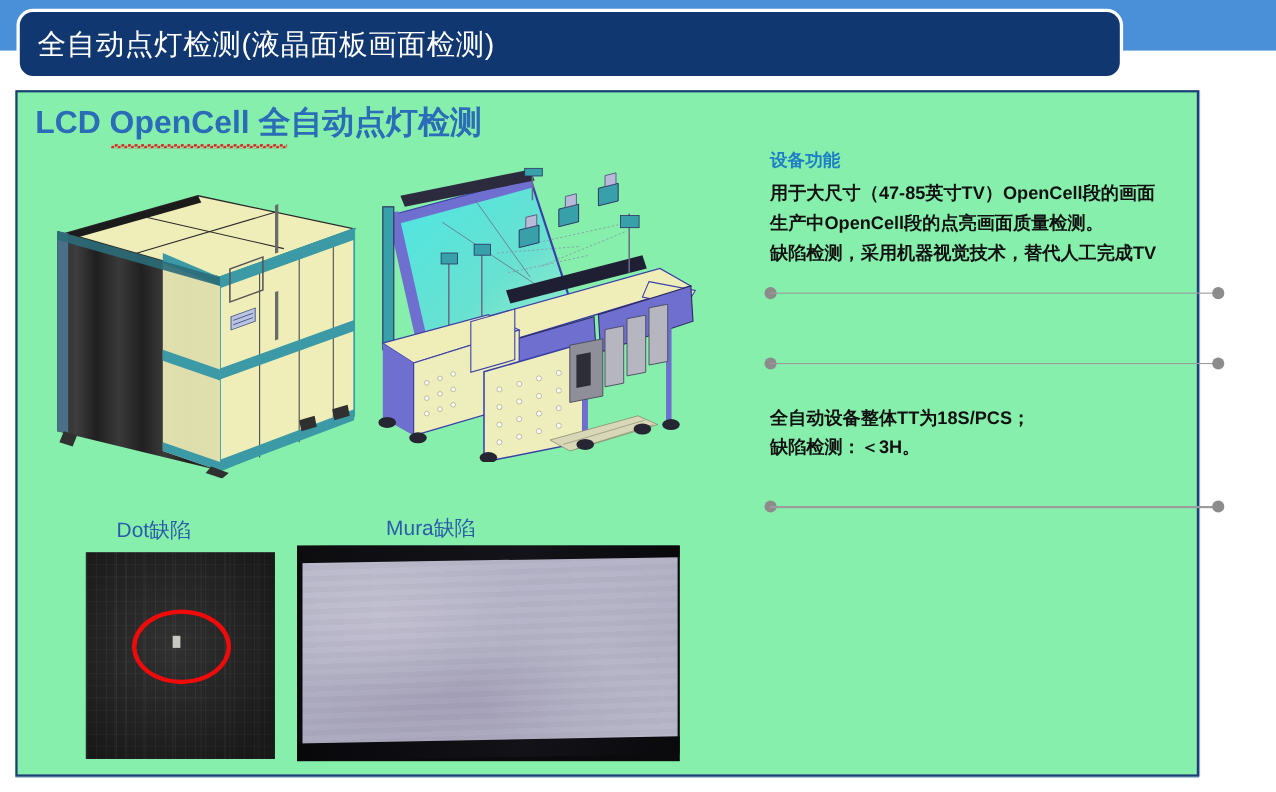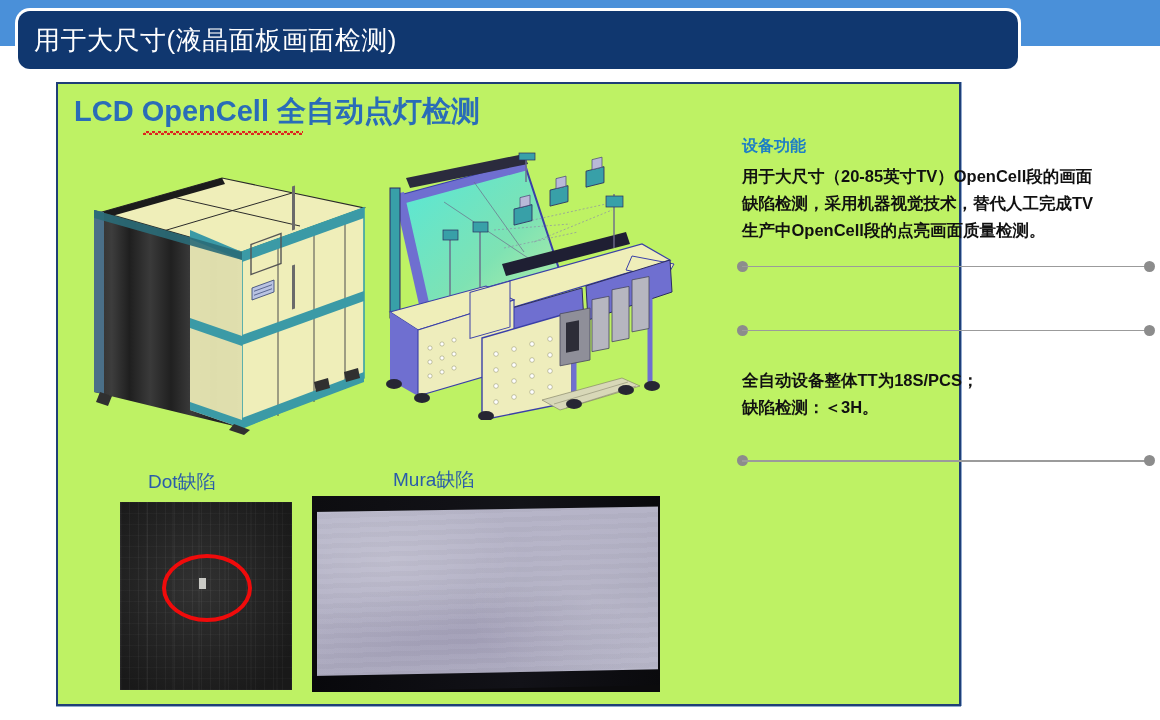--- a/index.html
+++ b/index.html
@@ -18,24 +18,23 @@
     box-shadow:0 0 0 3px #ffffff;
     display:flex;align-items:center;
   }
   .header-title{
     color:#ffffff;font-size:26px;font-weight:400;letter-spacing:.5px;
     padding-left:16px;white-space:nowrap;
   }
 
   
   .frame{
-    position:absolute;left:14px;top:82px;width:905px;height:624px;
-    border:2px solid #1f3f77;background:#bef264;box-sizing:border-box;
+    position:absolute;left:14px;top:82px;width:1076px;height:624px;
+    border:2px solid #1f3f77;background:#86efac;box-sizing:border-box;
     box-shadow:0 1px 0 0 #8fa8cc, 1px 0 0 0 #8fa8cc;
-    margin-left:42px;
   }
 
   
   .lcd-heading{
     position:absolute;left:16px;top:8px;
     font-size:29px;font-weight:bold;color:#2a6cb8;letter-spacing:0px;
     white-space:nowrap;
   }
   .squiggle{
     position:absolute;left:85px;top:47px;width:160px;height:4px;
@@ -127,21 +126,21 @@
   .sp1{height:36px;}
   .sp2{height:30px;}
 </style>
 </head>
 <body>
 
 <div class="slide">
 
   <div class="header-band"></div>
   <div class="header-box">
-    <div class="header-title">用于大尺寸(液晶面板画面检测)</div>
+    <div class="header-title">全自动点灯检测(液晶面板画面检测)</div>
   </div>
 
   <div class="frame">
 
     <div class="lcd-heading">LCD OpenCell 全自动点灯检测</div>
     <div class="squiggle"></div>
 
     <div class="illus-wrap">
 
       <svg class="illus" style="left:8px;top:14px;" width="300" height="275" viewBox="0 0 300 275">
@@ -337,23 +336,23 @@
       </div>
       <div class="tilt-top"></div>
       <div class="tilt-bot"></div>
     </div>
 
     <div class="info">
 
       <div class="block">
         <div class="b-title">设备功能</div>
         <div class="b-body">
-          <span class="ln">用于大尺寸（20-85英寸TV）OpenCell段的画面</span>
+          <span class="ln">用于大尺寸（47-85英寸TV）OpenCell段的画面</span>
+          <span class="ln">生产中OpenCell段的点亮画面质量检测。</span>
           <span class="ln">缺陷检测，采用机器视觉技术，替代人工完成TV</span>
-          <span class="ln">生产中OpenCell段的点亮画面质量检测。</span>
         </div>
       </div>
       <div class="divider">
         <span class="dot l"></span>
         <span class="line"></span>
         <span class="dot r"></span>
       </div>
 
       <div class="sp1"></div>
 

